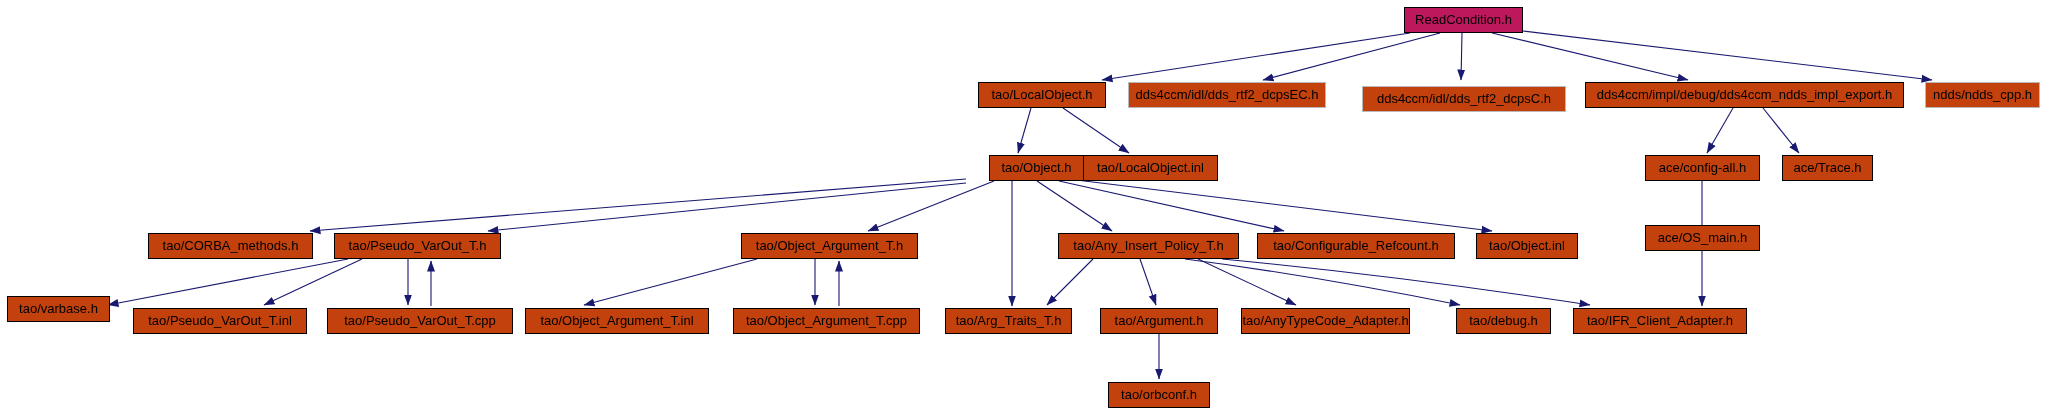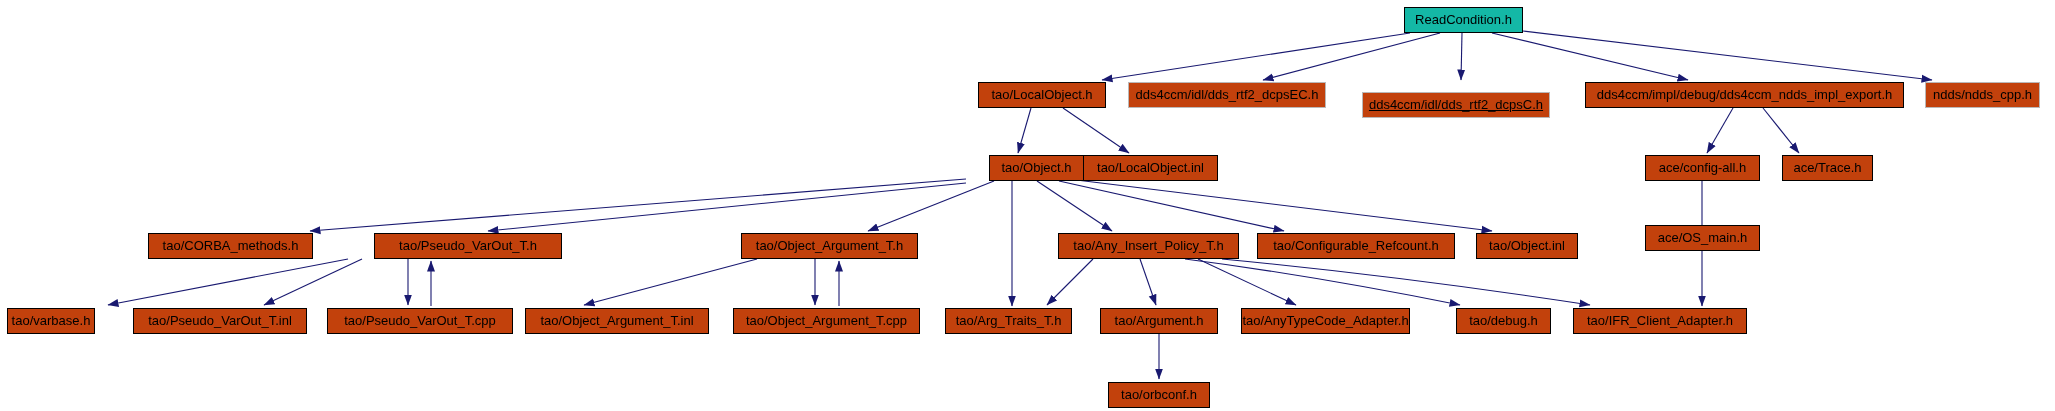--- a/index.html
+++ b/index.html
@@ -65,38 +65,38 @@
         <path d="M362,259 L264,305" fill="none" stroke="#191970" stroke-width="1.1" marker-end="url(#arrowhead)"></path>
         <path d="M408,259 L408,305" fill="none" stroke="#191970" stroke-width="1.1" marker-end="url(#arrowhead)"></path>
         <path d="M431,306 L431,261" fill="none" stroke="#191970" stroke-width="1.1" marker-end="url(#arrowhead)"></path>
         <path d="M757,259 L584,305" fill="none" stroke="#191970" stroke-width="1.1" marker-end="url(#arrowhead)"></path>
         <path d="M815,259 L815,305" fill="none" stroke="#191970" stroke-width="1.1" marker-end="url(#arrowhead)"></path>
         <path d="M839,306 L839,261" fill="none" stroke="#191970" stroke-width="1.1" marker-end="url(#arrowhead)"></path>
         <path d="M1159,334 L1159,379" fill="none" stroke="#191970" stroke-width="1.1" marker-end="url(#arrowhead)"></path>
       </g>
   </svg>
   <div id="nodes">
-      <div class="node root" style="left: 1404px; top: 7px; width: 119px; background: #14b8a6;">ReadCondition.h</div>
+      <div class="node root" style="left: 1404px; top: 7px; width: 119px; background: #be185d;">ReadCondition.h</div>
       <div class="node linked" style="left: 978px; top: 82px; width: 128px;">tao/LocalObject.h</div>
       <div class="node plain" style="left: 1128px; top: 82px; width: 198px;">dds4ccm/idl/dds_rtf2_dcpsEC.h</div>
-      <div class="node plain" style="left: 1362px; top: 92px; width: 188px; text-decoration: underline;">dds4ccm/idl/dds_rtf2_dcpsC.h</div>
+      <div class="node plain" style="left: 1362px; top: 86px; width: 204px;">dds4ccm/idl/dds_rtf2_dcpsC.h</div>
       <div class="node linked" style="left: 1585px; top: 82px; width: 319px;">dds4ccm/impl/debug/dds4ccm_ndds_impl_export.h</div>
       <div class="node plain" style="left: 1925px; top: 82px; width: 115px;">ndds/ndds_cpp.h</div>
       <div class="node linked" style="left: 965px; top: 155px; width: 95px; margin-left: 24px;">tao/Object.h</div>
       <div class="node linked" style="left: 1083px; top: 155px; width: 135px;">tao/LocalObject.inl</div>
       <div class="node linked" style="left: 1645px; top: 155px; width: 115px;">ace/config-all.h</div>
       <div class="node linked" style="left: 1782px; top: 155px; width: 91px;">ace/Trace.h</div>
       <div class="node linked" style="left: 148px; top: 233px; width: 165px;">tao/CORBA_methods.h</div>
-      <div class="node linked" style="left: 334px; top: 233px; width: 188px; margin-left: 40px;">tao/Pseudo_VarOut_T.h</div>
+      <div class="node linked" style="left: 334px; top: 233px; width: 167px;">tao/Pseudo_VarOut_T.h</div>
       <div class="node linked" style="left: 741px; top: 233px; width: 177px;">tao/Object_Argument_T.h</div>
       <div class="node linked" style="left: 1058px; top: 233px; width: 181px;">tao/Any_Insert_Policy_T.h</div>
       <div class="node linked" style="left: 1257px; top: 233px; width: 198px;">tao/Configurable_Refcount.h</div>
       <div class="node linked" style="left: 1476px; top: 233px; width: 102px;">tao/Object.inl</div>
       <div class="node linked" style="left: 1645px; top: 225px; width: 115px;">ace/OS_main.h</div>
-      <div class="node linked" style="left: 7px; top: 308px; width: 88px;">tao/varbase.h</div>
+      <div class="node linked" style="left: 7px; top: 296px; width: 103px;">tao/varbase.h</div>
       <div class="node linked" style="left: 133px; top: 308px; width: 174px;">tao/Pseudo_VarOut_T.inl</div>
       <div class="node linked" style="left: 327px; top: 308px; width: 186px;">tao/Pseudo_VarOut_T.cpp</div>
       <div class="node linked" style="left: 525px; top: 308px; width: 184px;">tao/Object_Argument_T.inl</div>
       <div class="node linked" style="left: 733px; top: 308px; width: 187px;">tao/Object_Argument_T.cpp</div>
       <div class="node linked" style="left: 945px; top: 308px; width: 127px;">tao/Arg_Traits_T.h</div>
       <div class="node linked" style="left: 1100px; top: 308px; width: 118px;">tao/Argument.h</div>
       <div class="node linked" style="left: 1241px; top: 308px; width: 169px;">tao/AnyTypeCode_Adapter.h</div>
       <div class="node linked" style="left: 1456px; top: 308px; width: 95px;">tao/debug.h</div>
       <div class="node linked" style="left: 1573px; top: 308px; width: 174px;">tao/IFR_Client_Adapter.h</div>
       <div class="node linked" style="left: 1108px; top: 382px; width: 102px;">tao/orbconf.h</div>

